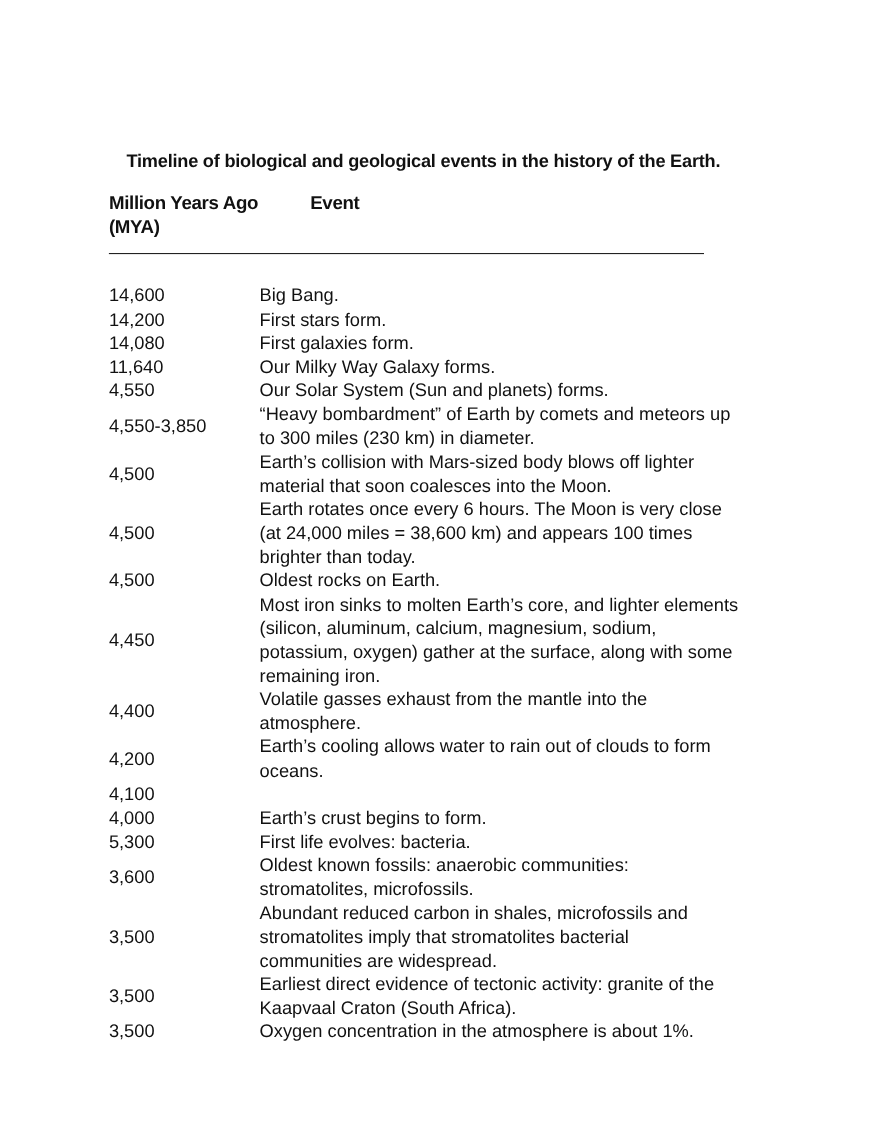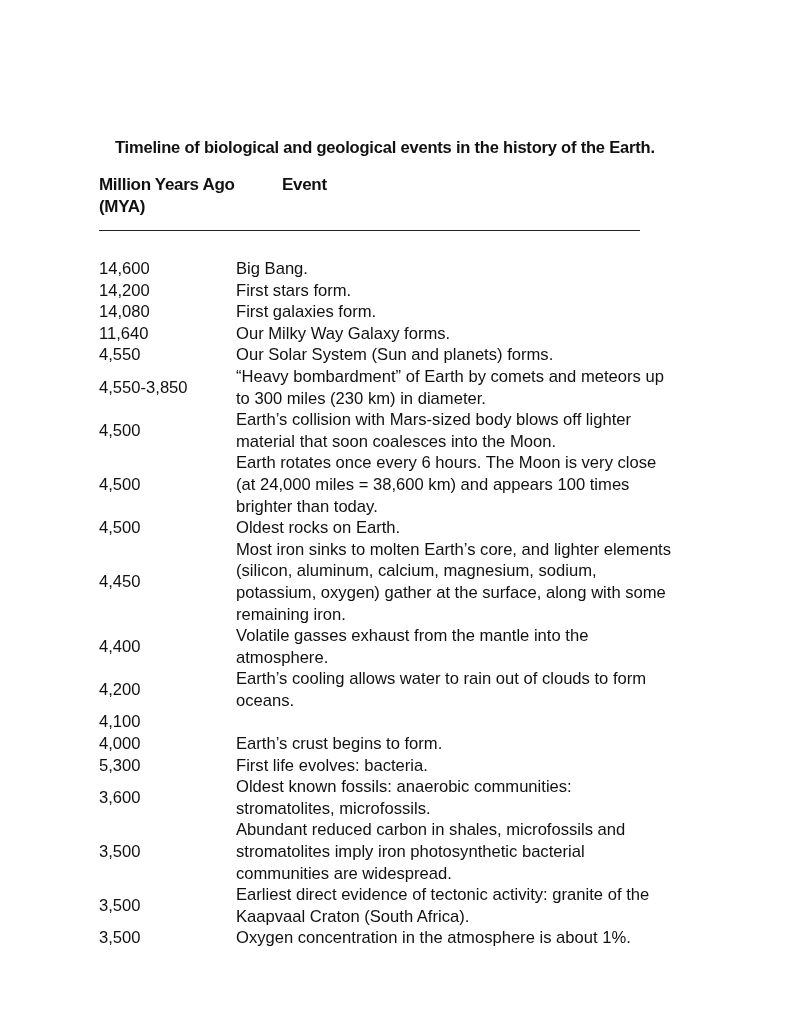--- a/index.html
+++ b/index.html
@@ -188,21 +188,21 @@
         <div class="mya">3,600</div>
         <div class="event">
           <span>Oldest known fossils: anaerobic communities:</span>
           <span>stromatolites, microfossils.</span>
         </div>
       </div>
       <div class="row">
         <div class="mya">3,500</div>
         <div class="event">
           <span>Abundant reduced carbon in shales, microfossils and</span>
-          <span>stromatolites imply iron photosynthetic bacterial</span>
+          <span>stromatolites imply that stromatolites bacterial</span>
           <span>communities are widespread.</span>
         </div>
       </div>
       <div class="row">
         <div class="mya">3,500</div>
         <div class="event">
           <span>Earliest direct evidence of tectonic activity: granite of the</span>
           <span>Kaapvaal Craton (South Africa).</span>
         </div>
       </div>

